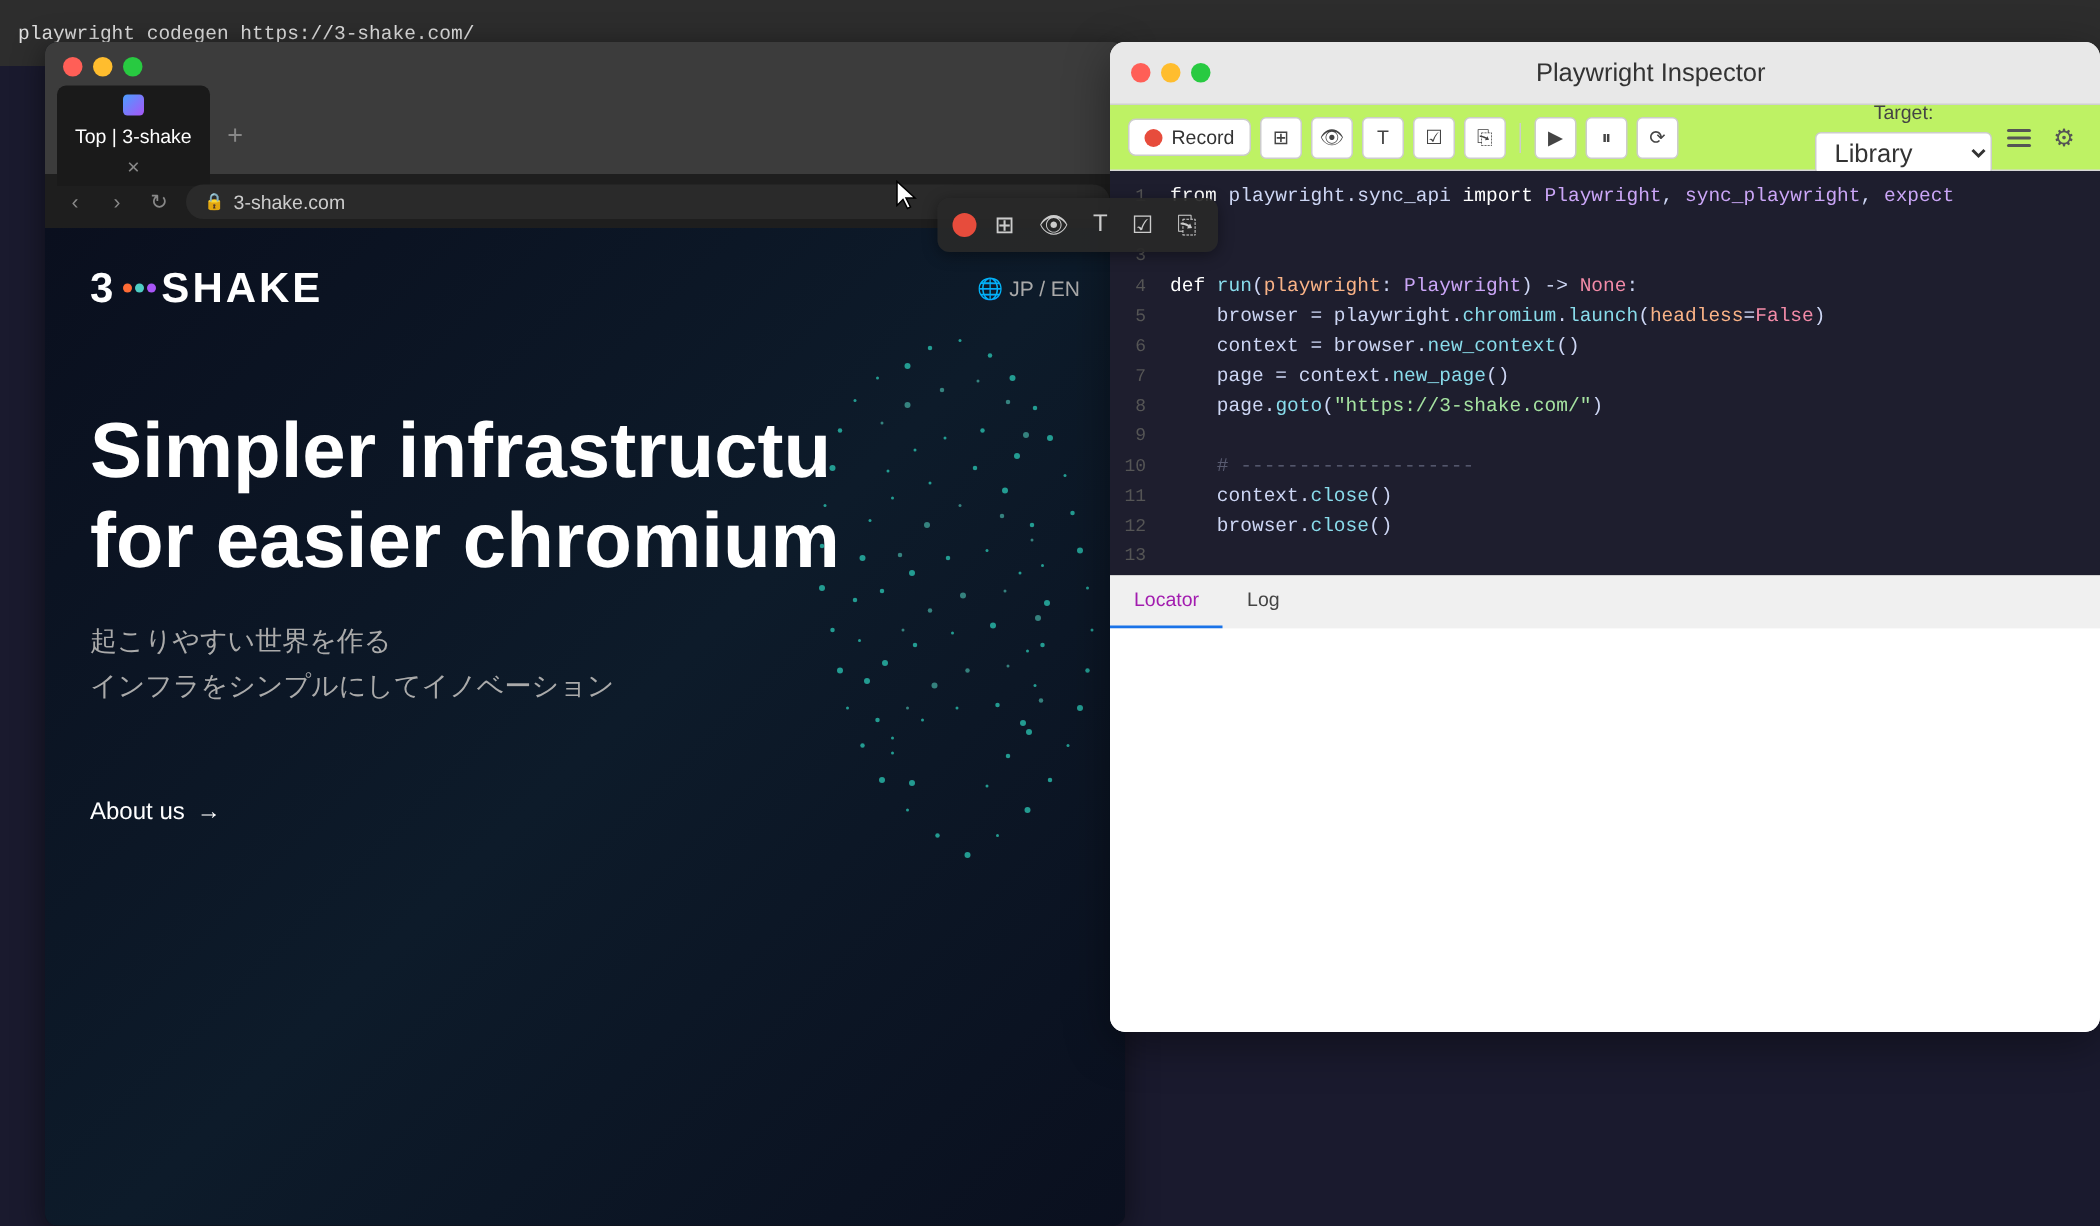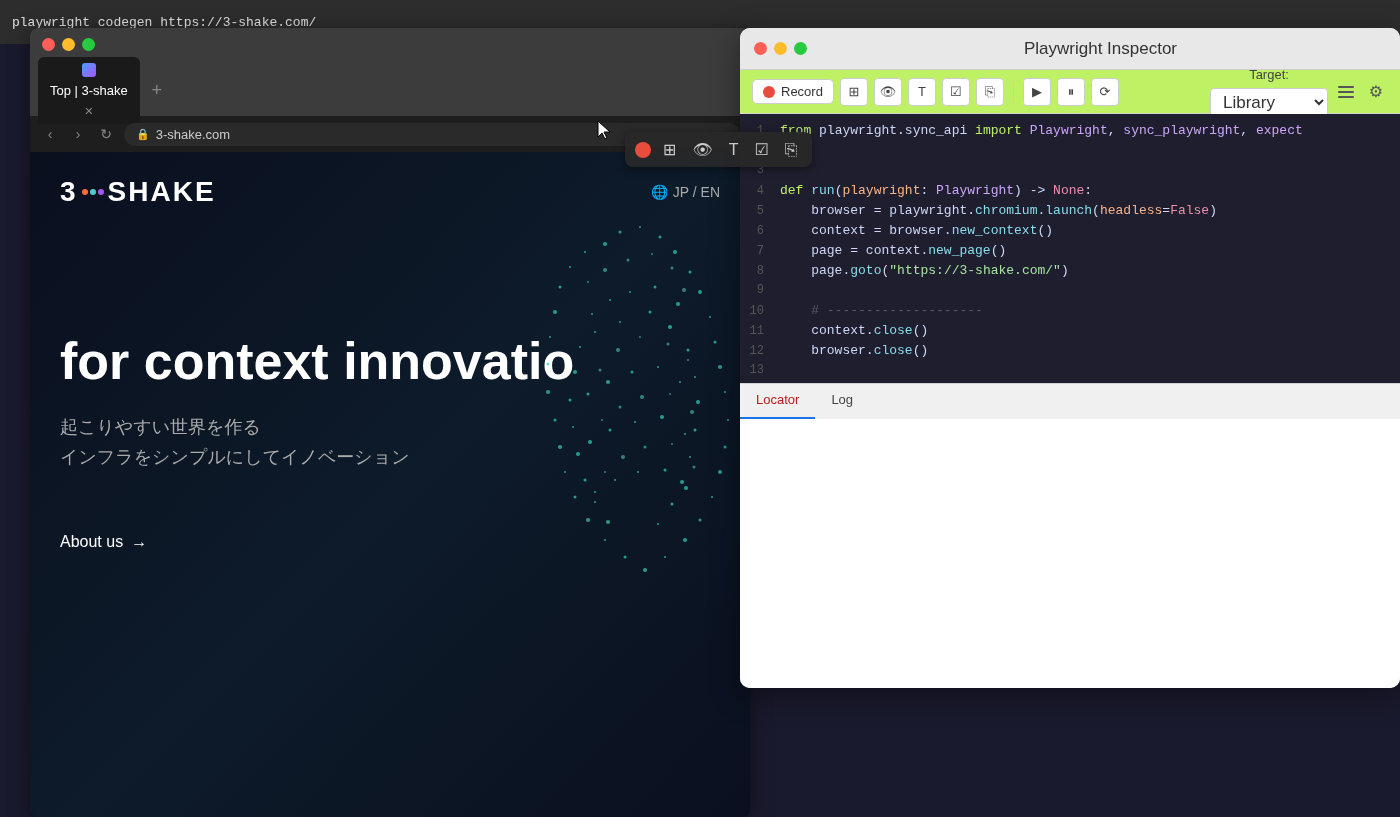--- a/index.html
+++ b/index.html
@@ -446,21 +446,21 @@
       font-size: 12px;
     }
 
     .line-content {
       flex: 1;
       color: #cdd6f4;
       white-space: pre;
     }
 
     
-    .kw { color: #bef264; font-family: Liberation Mono, monospace; }
+    .kw { color: #ffffff; font-family: Liberation Mono, monospace; }
     .fn { color: #89dceb; }
     .cls { color: #cba6f7; }
     .str { color: #a6e3a1; }
     .prop { color: #89dceb; }
     .comment { color: #585b70; }
     .param { color: #fab387; }
     .builtin { color: #f38ba8; }
 
     
     .pw-bottom-tabs {
@@ -473,21 +473,21 @@
 
     .pw-tab {
       padding: 8px 16px;
       font-size: 13px;
       color: #444;
       cursor: pointer;
       border-bottom: 2px solid transparent;
     }
 
     .pw-tab.active {
-      color: #b91c1c;
+      color: #a21caf;
       border-bottom-color: #1a73e8;
     }
 
     .pw-locator-area {
       background: #fff;
       flex: 1;
       padding: 8px 12px;
       font-size: 13px;
       color: #666;
       min-height: 60px;
@@ -665,22 +665,22 @@
         <span>SHAKE</span>
       </div>
       <div class="site-lang">
         <span>🌐</span>
         <span>JP / EN</span>
       </div>
     </div>
 
     <div class="site-hero">
       <h1>
-        <br>
-        <span>for context innovatio</span>
+        <span>Simpler infrastructu</span><br>
+        <span>for easier chromium</span>
       </h1>
       <div class="site-hero-jp">
         <div>起こりやすい世界を作る</div>
         <div>インフラをシンプルにしてイノベーション</div>
       </div>
     </div>
 
     <div class="site-about">
       <span>About us</span>
       <span>→</span>

